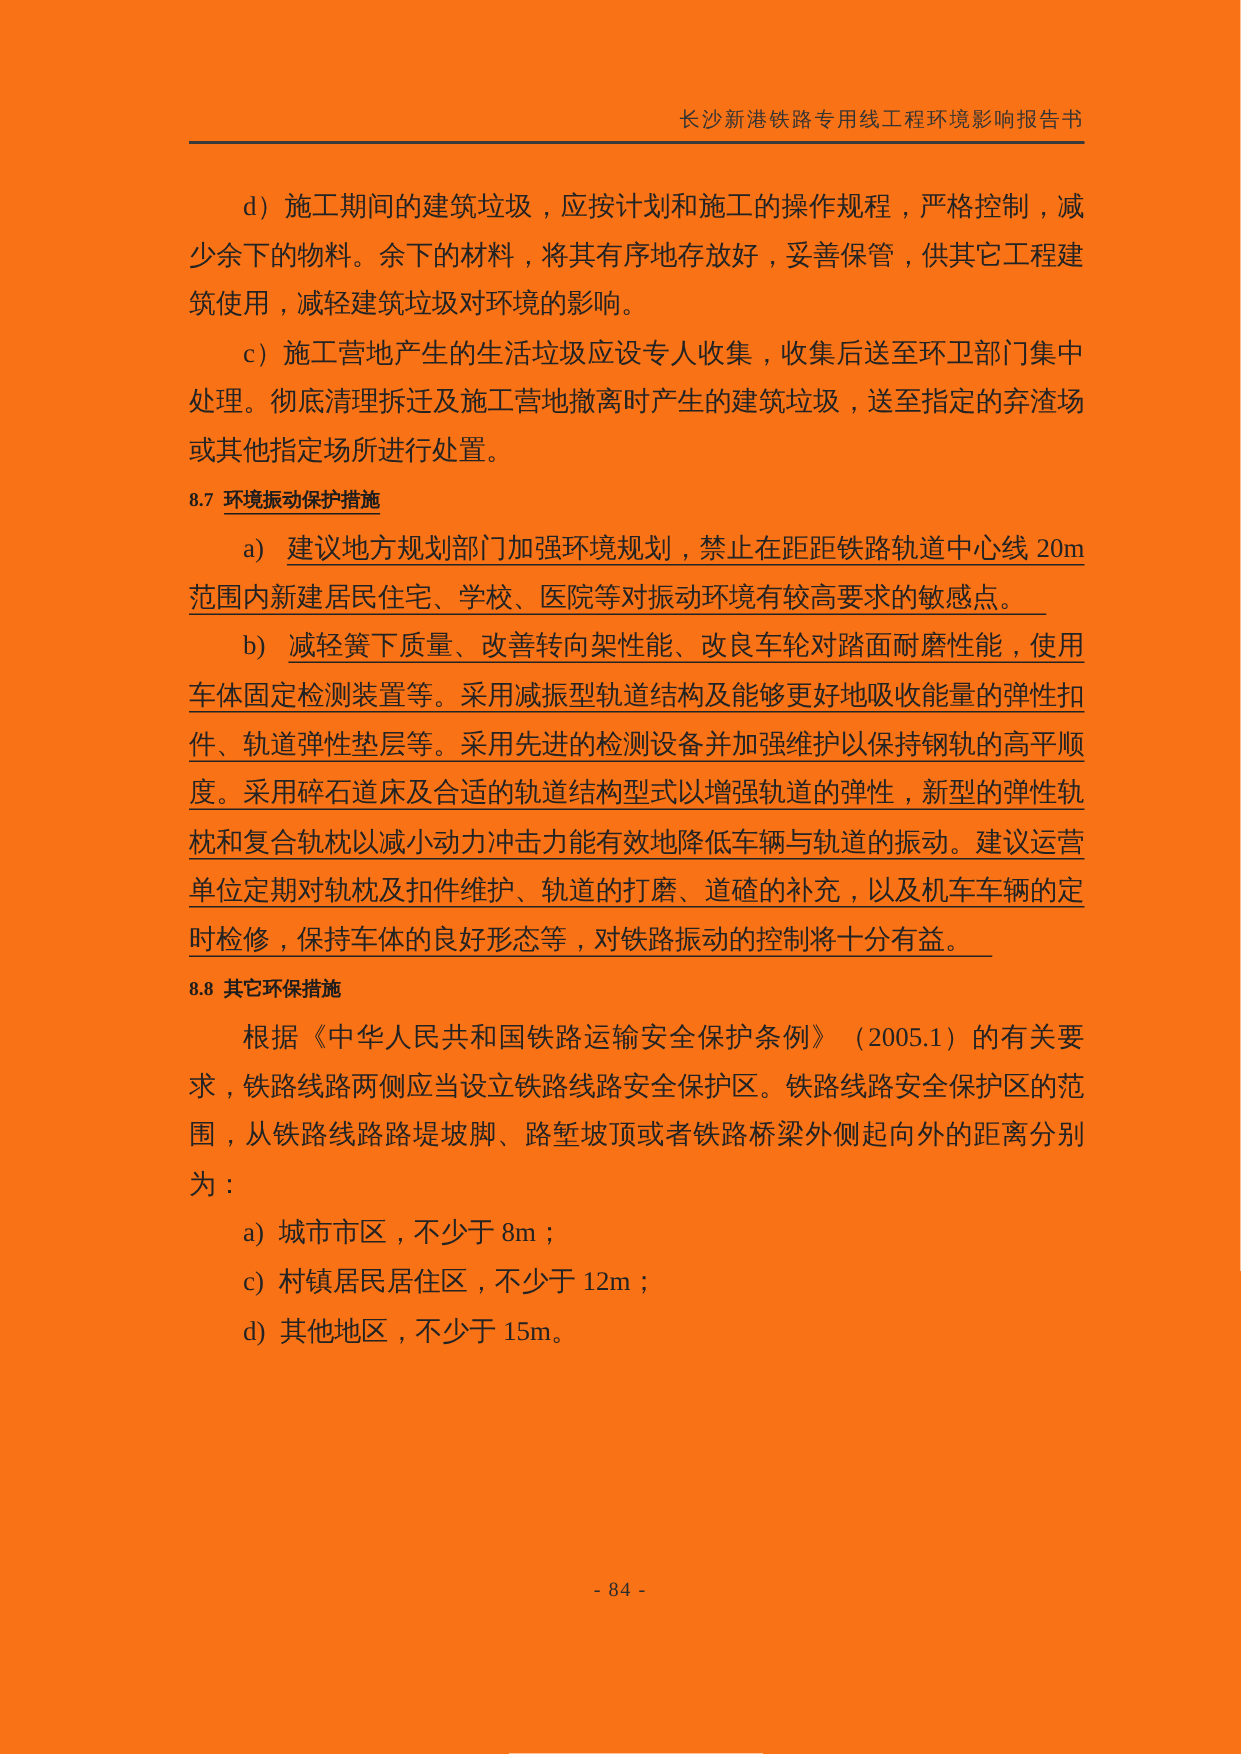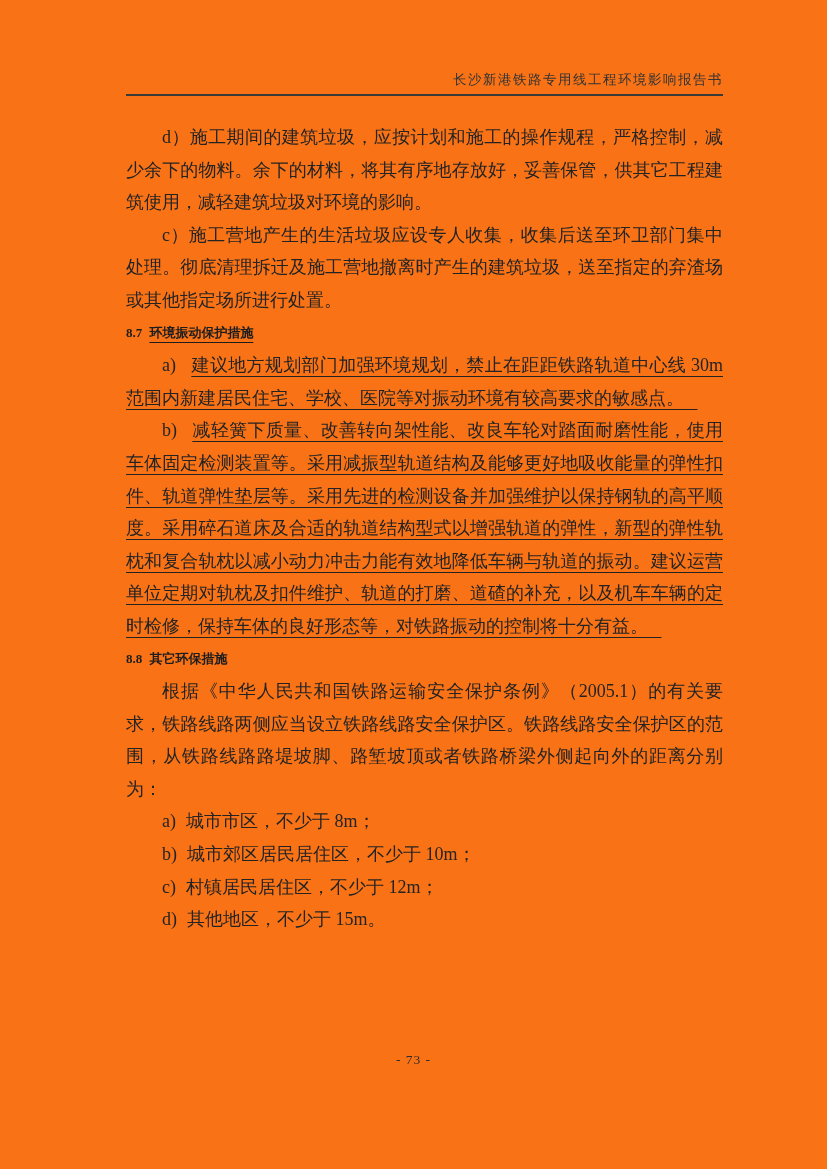--- a/index.html
+++ b/index.html
@@ -86,47 +86,44 @@
 
     <p>d）施工期间的建筑垃圾，应按计划和施工的操作规程，严格控制，减少余下的物料。余下的材料，将其有序地存放好，妥善保管，供其它工程建筑使用，减轻建筑垃圾对环境的影响。</p>
 
     <p>c）施工营地产生的生活垃圾应设专人收集，收集后送至环卫部门集中处理。彻底清理拆迁及施工营地撤离时产生的建筑垃圾，送至指定的弃渣场或其他指定场所进行处置。</p>
 
     <h2 class="heading">
       <span class="hnum">8.7</span><span class="u">环境振动保护措施</span>
     </h2>
 
     <p>
-      <span class="item-label">a)</span><span class="u tail">建议地方规划部门加强环境规划，禁止在距距铁路轨道中心线 30m 范围内新建居民住宅、学校、医院等对振动环境有较高要求的敏感点。</span>
+      <span class="item-label">a)</span><span class="u tail">建议地方规划部门加强环境规划，禁止在距距铁路轨道中心线 20m 范围内新建居民住宅、学校、医院等对振动环境有较高要求的敏感点。</span>
     </p>
 
     <p>
       <span class="item-label">b)</span><span class="u tail">减轻簧下质量、改善转向架性能、改良车轮对踏面耐磨性能，使用车体固定检测装置等。采用减振型轨道结构及能够更好地吸收能量的弹性扣件、轨道弹性垫层等。采用先进的检测设备并加强维护以保持钢轨的高平顺度。采用碎石道床及合适的轨道结构型式以增强轨道的弹性，新型的弹性轨枕和复合轨枕以减小动力冲击力能有效地降低车辆与轨道的振动。建议运营单位定期对轨枕及扣件维护、轨道的打磨、道碴的补充，以及机车车辆的定时检修，保持车体的良好形态等，对铁路振动的控制将十分有益。</span>
     </p>
 
     <h2 class="heading">
       <span class="hnum">8.8</span><span>其它环保措施</span>
     </h2>
 
     <p>根据《中华人民共和国铁路运输安全保护条例》（2005.1）的有关要求，铁路线路两侧应当设立铁路线路安全保护区。铁路线路安全保护区的范围，从铁路线路路堤坡脚、路堑坡顶或者铁路桥梁外侧起向外的距离分别为：</p>
 
     <p class="list-item">
       <span class="item-label">a)</span><span>城市市区，不少于 8m；</span>
     </p>
 
-    <p class="list-item">
-      <span class="item-label">b)</span><span>城市郊区居民居住区，不少于 10m；</span>
-    </p>
 
     <p class="list-item">
       <span class="item-label">c)</span><span>村镇居民居住区，不少于 12m；</span>
     </p>
 
     <p class="list-item">
       <span class="item-label">d)</span><span>其他地区，不少于 15m。</span>
     </p>
 
 
   </div>
 
-  <div class="footer">- 73 -</div>
+  <div class="footer">- 84 -</div>
 
 </div>
 
 </body></html>

